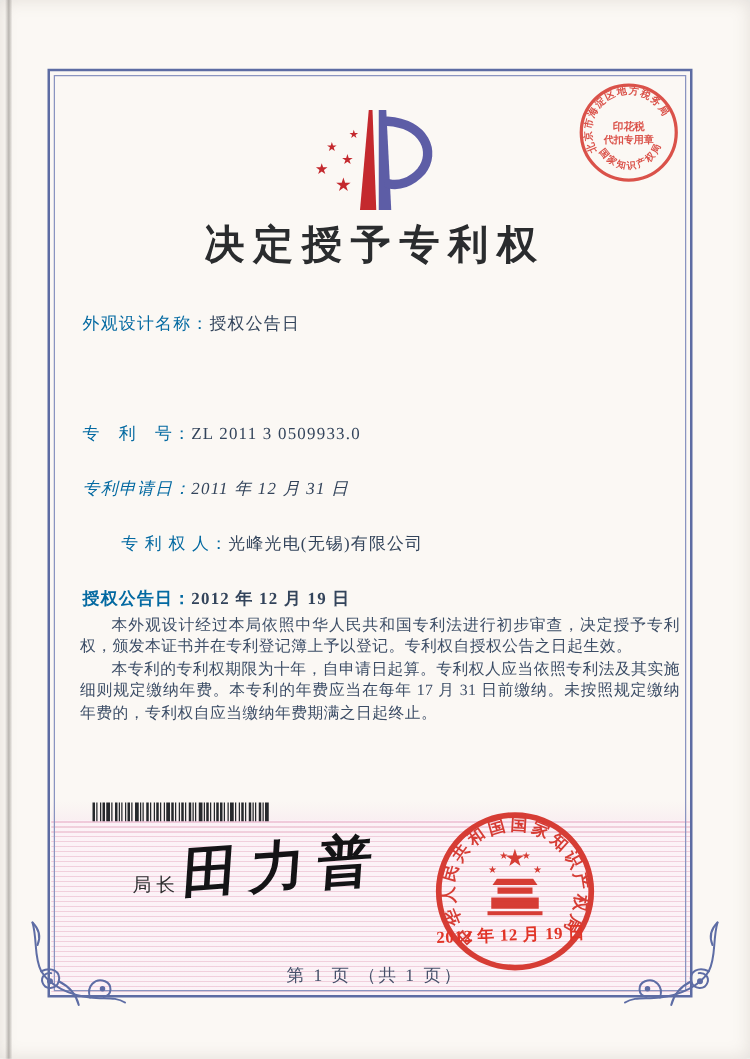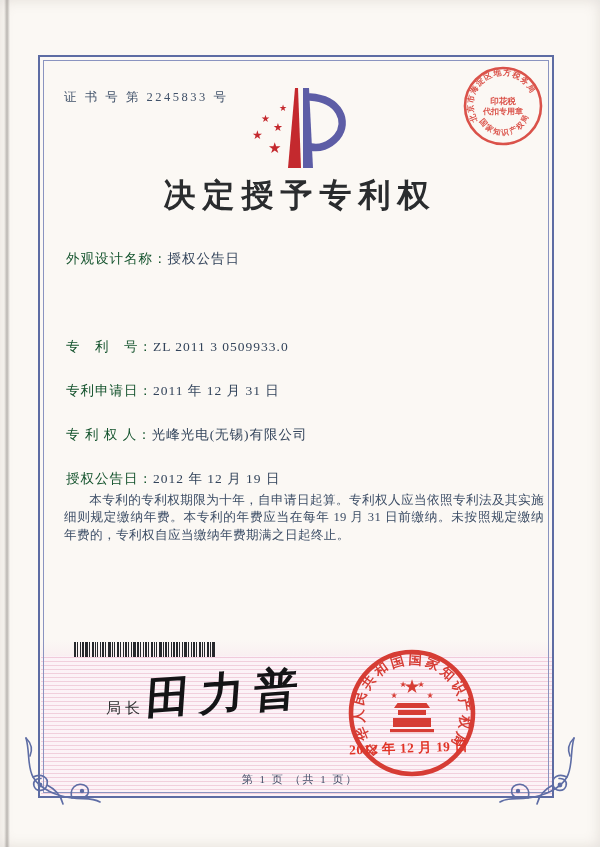--- a/index.html
+++ b/index.html
@@ -46,21 +46,21 @@
   
   .logo{position:absolute;left:243px;top:84px;width:118px;height:88px;}
   .title{
     position:absolute;left:0;top:174px;width:600px;text-align:center;
     font-size:32px;font-weight:600;color:#2a2c2e;letter-spacing:7px;
   }
   .field-row{
     position:absolute;left:66px;width:460px;height:20px;
     font-size:13.5px;color:#35465c;letter-spacing:1px;white-space:nowrap;
   }
-  .field-label{color:#14532d;}
+  .field-label{color:#0369a1;}
   .field-value{color:#33445b;}
   .paragraphs{
     position:absolute;left:64px;top:492px;width:480px;
     font-size:12.6px;line-height:17.4px;color:#3c4d66;
     text-align:justify;letter-spacing:.4px;
   }
   .paragraphs p{margin:0;text-indent:2em;}
   .barcode{
     position:absolute;left:74px;top:642px;height:15px;
     display:flex;align-items:stretch;
@@ -78,21 +78,21 @@
   }
   .stamp-tax{position:absolute;left:461px;top:64px;width:84px;height:84px;opacity:.92;}
   .stamp-office{position:absolute;left:345px;top:646px;width:134px;height:134px;opacity:.95;}
   .issue-date{
     position:absolute;left:349px;top:739px;width:140px;
     font-size:13.5px;font-weight:700;color:#e13427;
     letter-spacing:.5px;transform:rotate(-2deg);white-space:nowrap;
   }
   .footer{
     position:absolute;left:0;top:772px;width:600px;text-align:center;
-    font-size:11px;color:#45506a;letter-spacing:2px;
+    font-size:14px;color:#45506a;letter-spacing:2px;
   }
   .flourish{position:absolute;width:86px;height:72px;}
   .flourish-left{left:16px;top:736px;}
   .flourish-right{left:498px;top:736px;transform:scaleX(-1);}
   .logo-star{position:absolute;color:#c4292e;line-height:1;font-family:"DejaVu Sans",sans-serif;}
 </style>
 </head>
 <body>
 
 <div class="page">
@@ -121,21 +121,20 @@
       <path d="M10,2 C14,16 11,30 17,41 C24,53 40,60 56,62 C68,63.5 76,61 84,66"></path>
       <path d="M17,41 C25,37 33,41 31,49 C29,56 20,56 18,50 C16.5,45.5 20,42 25,42.5"></path>
       <path d="M56,62 C53,53 60,46 68,49 C74,51.5 74,60 67,61.5"></path>
       <path d="M10,2 C15,7 17,13 14,20"></path>
       <path d="M31,49 C39,53 45,60 47,68"></path>
       <circle cx="24" cy="49" r="1.6" fill="#5e6da5"></circle>
       <circle cx="66" cy="55" r="1.4" fill="#5e6da5"></circle>
     </g>
   </svg>
 
-  <div class="cert-no">证 书 号 第 2245833 号</div>
 
   <div class="logo">
     <span class="logo-star" style="left:36px;top:20px;font-size:9px;">★</span>
     <span class="logo-star" style="left:18px;top:30px;font-size:10px;">★</span>
     <span class="logo-star" style="left:30px;top:38px;font-size:11px;">★</span>
     <span class="logo-star" style="left:9px;top:45px;font-size:12px;">★</span>
     <span class="logo-star" style="left:25px;top:57px;font-size:15px;">★</span>
     <svg width="118" height="88" viewBox="0 0 118 88">
       <polygon points="52,4 55,4 58,84 45,84" fill="#c4292e"></polygon>
       <polygon points="60,4 66,4 70,84 60,84" fill="#5d5da6"></polygon>
@@ -160,32 +159,33 @@
   </svg>
 
   <div class="title">决定授予专利权</div>
 
   <div class="field-row" style="top:250px;">
     <span class="field-label">外观设计名称：</span><span class="field-value">授权公告日</span>
   </div>
   <div class="field-row" style="top:338px;">
     <span class="field-label">专　利　号：</span><span class="field-value">ZL 2011 3 0509933.0</span>
   </div>
-  <div class="field-row" style="top:382px;">
+  <div class="field-row" style="top:382px;font-style:italic;">
     <span class="field-label">专利申请日：</span><span class="field-value">2011 年 12 月 31 日</span>
   </div>
-  <div class="field-row" style="top:426px;">
+  <div class="field-row" style="top:426px;margin-left:31px;">
     <span class="field-label">专 利 权 人：</span><span class="field-value">光峰光电(无锡)有限公司</span>
   </div>
-  <div class="field-row" style="top:470px;">
+  <div class="field-row" style="top:470px;font-weight:bold;">
     <span class="field-label">授权公告日：</span><span class="field-value">2012 年 12 月 19 日</span>
   </div>
 
   <div class="paragraphs">
-    <p>本专利的专利权期限为十年，自申请日起算。专利权人应当依照专利法及其实施细则规定缴纳年费。本专利的年费应当在每年 19 月 31 日前缴纳。未按照规定缴纳年费的，专利权自应当缴纳年费期满之日起终止。</p>
+    <p>本外观设计经过本局依照中华人民共和国专利法进行初步审查，决定授予专利权，颁发本证书并在专利登记簿上予以登记。专利权自授权公告之日起生效。</p>
+    <p>本专利的专利权期限为十年，自申请日起算。专利权人应当依照专利法及其实施细则规定缴纳年费。本专利的年费应当在每年 17 月 31 日前缴纳。未按照规定缴纳年费的，专利权自应当缴纳年费期满之日起终止。</p>
   </div>
 
   <div class="barcode" id="barcode">
       <span style="width: 2px; margin-right: 1px;"></span>
       <span style="width: 1px; margin-right: 2px;"></span>
       <span style="width: 1px; margin-right: 1px;"></span>
       <span style="width: 2px; margin-right: 1px;"></span>
       <span style="width: 3px; margin-right: 1px;"></span>
       <span style="width: 1px; margin-right: 2px;"></span>
       <span style="width: 2px; margin-right: 1px;"></span>

